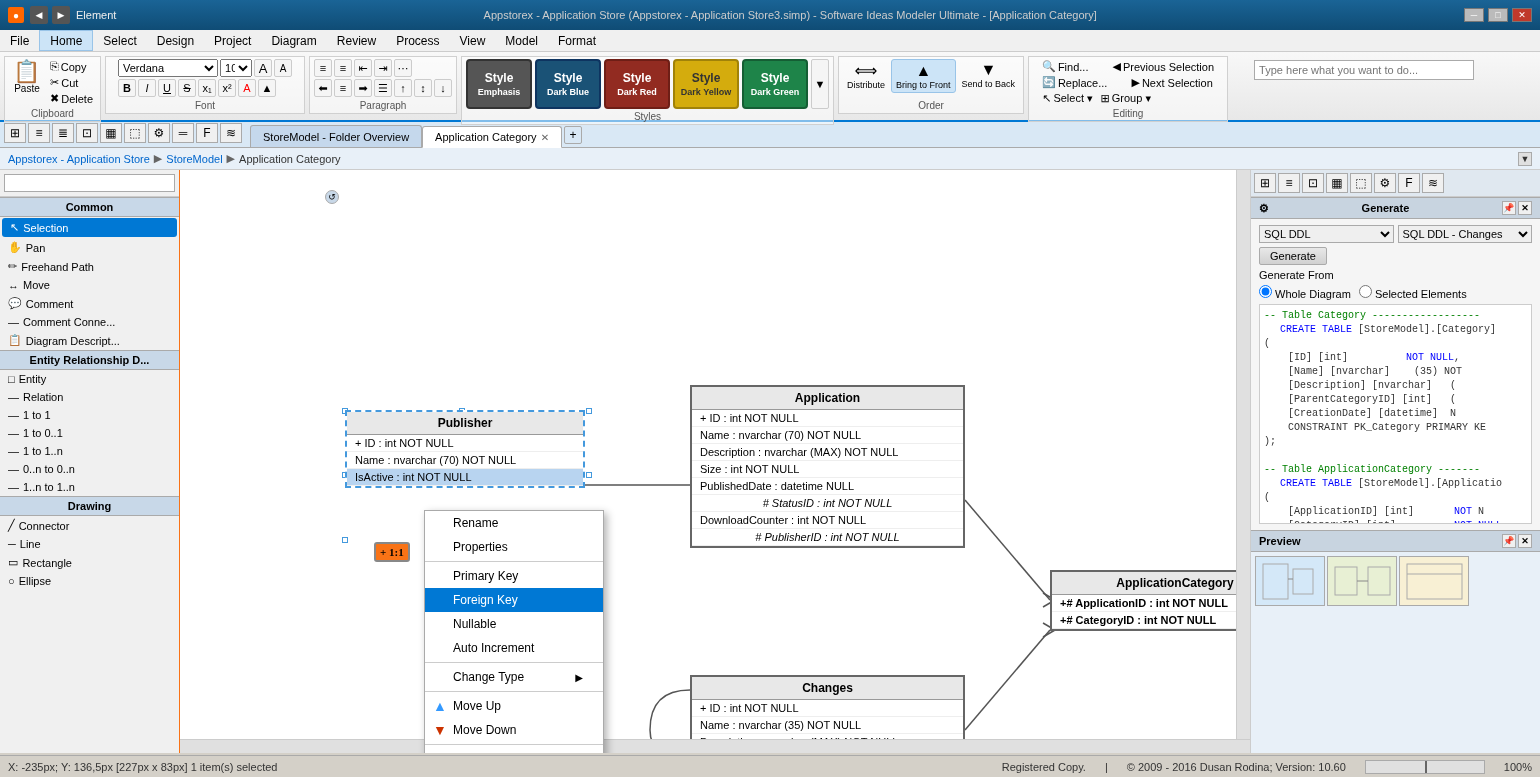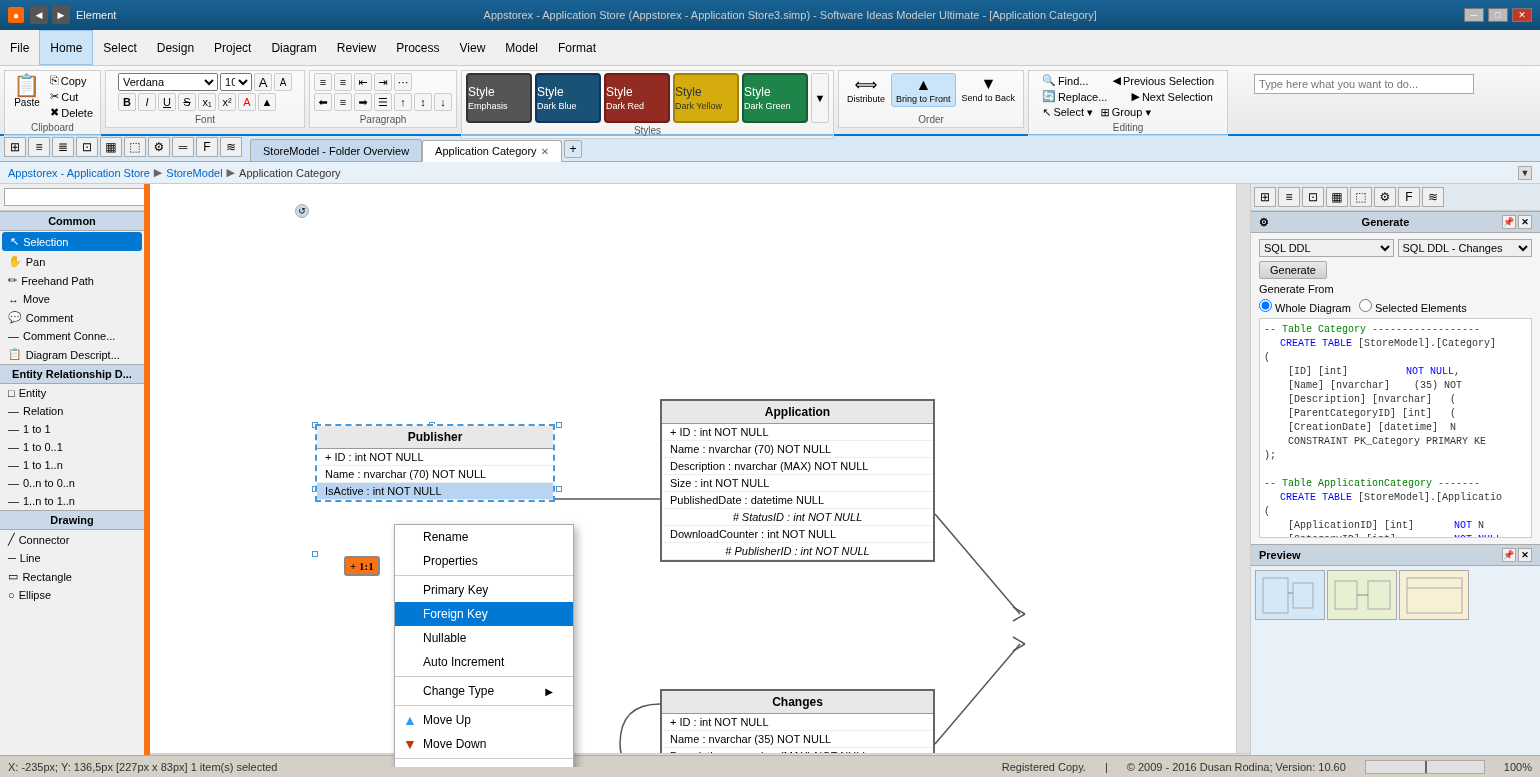--- a/index.html
+++ b/index.html
@@ -18,21 +18,21 @@
     .title-bar-left { display: flex; align-items: center; gap: 6px; }
     .title-bar-icon { width: 16px; height: 16px; background: #ff6600; border-radius: 2px; font-size: 10px; display: flex; align-items: center; justify-content: center; color: white; }
     .title-bar-controls { display: flex; gap: 4px; }
     .title-bar-btn { width: 18px; height: 18px; background: #555; border-radius: 2px; display: flex; align-items: center; justify-content: center; font-size: 9px; color: white; cursor: pointer; }
     .title-center { font-size: 11px; color: #ccc; flex: 1; text-align: center; }
     .title-right { display: flex; gap: 4px; }
     .win-btn { width: 20px; height: 14px; border: 1px solid #777; background: #bbb; display: flex; align-items: center; justify-content: center; font-size: 9px; cursor: pointer; }
 
     
     .menu-bar {
-      height: 36px;
+      height: 22px;
       background: #f0f0f0;
       display: flex;
       align-items: center;
       border-bottom: 1px solid #ccc;
     }
     .menu-item {
       padding: 3px 10px;
       font-size: 12px;
       cursor: pointer;
       height: 100%;
@@ -98,28 +98,29 @@
     .ribbon-col { display: flex; flex-direction: column; gap: 1px; }
     .font-row { display: flex; align-items: center; gap: 2px; }
     .font-select { width: 100px; height: 18px; font-size: 11px; }
     .size-select { width: 32px; height: 18px; font-size: 11px; }
     .small-btn { width: 18px; height: 18px; border: 1px solid #ccc; background: #f5f5f5; display: flex; align-items: center; justify-content: center; font-size: 11px; cursor: pointer; border-radius: 2px; }
 
     
     .style-btn {
       display: flex;
       flex-direction: column;
+      align-items: center;
       justify-content: center;
       width: 66px;
       height: 50px;
       border: 2px solid #888;
       border-radius: 4px;
       cursor: pointer;
       font-size: 12px;
-      font-weight: normal;
+      font-weight: bold;
       color: white;
     }
     .style-btn .style-label { font-size: 9px; margin-top: 2px; }
 
     
     .search-bar {
       flex: 1;
       display: flex;
       align-items: center;
       margin-left: 22px;
@@ -179,23 +180,23 @@
     .breadcrumb-sep { color: #666; }
 
     
     .main-area {
       display: flex;
       height: calc(777px - 30px - 24px - 70px - 26px - 22px - 26px);
     }
 
     
     .left-sidebar {
-      width: 150px;
+      width: 180px;
       background: #f0f0f0;
-      border-right: 6px solid #f97316;
+      border-right: 1px solid #f97316;
       display: flex;
       flex-direction: column;
       overflow-y: auto;
     }
     .sidebar-search {
       display: flex;
       align-items: center;
       padding: 4px;
       border-bottom: 1px solid #ccc;
     }
@@ -842,20 +843,25 @@
 
     <div class="entity-box" style="left:510px;top:505px;min-width:275px;">
       <div class="entity-header">Changes</div>
       <div class="entity-field">+ ID : int NOT NULL</div>
       <div class="entity-field">Name : nvarchar (35)  NOT NULL</div>
       <div class="entity-field">Description : nvarchar (MAX)  NOT NULL</div>
       <div class="entity-field italic"># ParentCategoryID : int NOT NULL</div>
 
     </div>
 
+    <div class="entity-box" style="left:870px;top:400px;min-width:250px;">
+      <div class="entity-header">ApplicationCategory</div>
+      <div class="entity-field" style="font-weight:bold;">+# ApplicationID : int NOT NULL</div>
+      <div class="entity-field" style="font-weight:bold;">+# CategoryID : int NOT NULL</div>
+    </div>
 
     <div class="context-menu">
       <div class="cm-item">
         <span>Rename</span>
       </div>
       <div class="cm-item">
         <span>Properties</span>
       </div>
       <div class="cm-separator"></div>
       <div class="cm-item">

